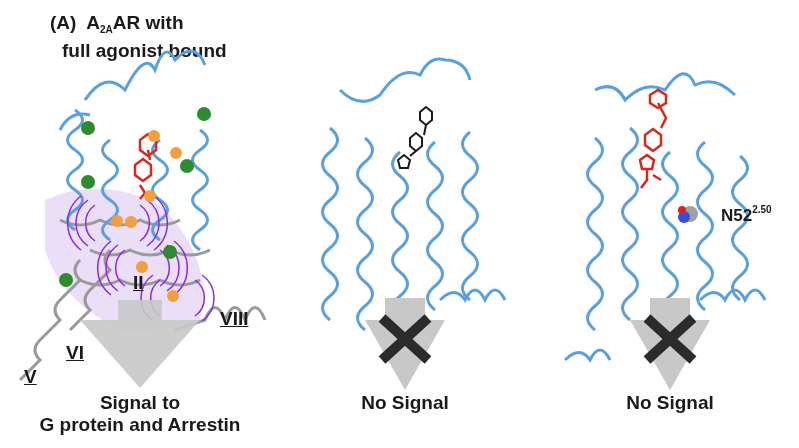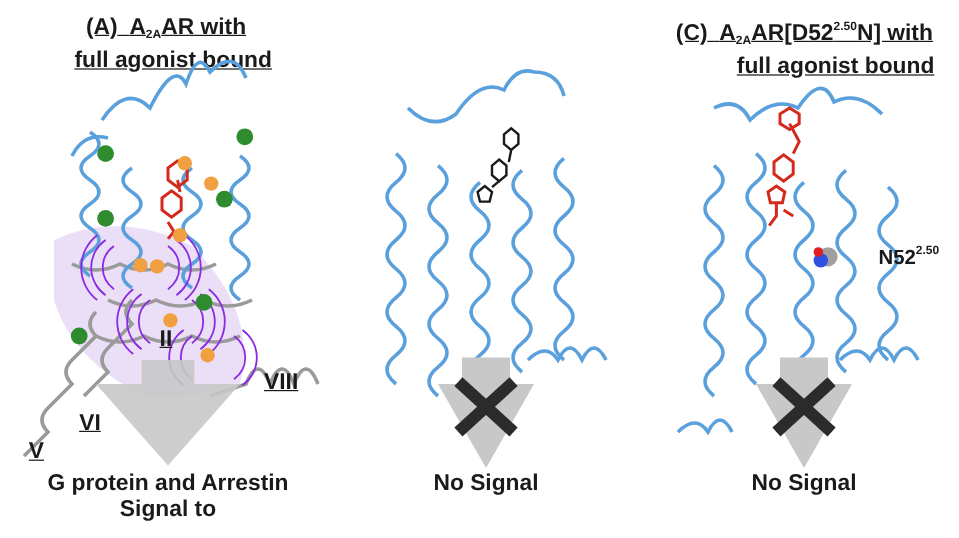--- a/index.html
+++ b/index.html
@@ -1,19 +1,19 @@
 <!DOCTYPE html>
 <html><head>
 <meta charset="utf-8">
 <style>
   html, body { margin: 0; padding: 0; background: #ffffff; }
   body { width: 799px; height: 448px; position: relative; overflow: hidden;
          font-family: "Liberation Sans", sans-serif; color: #1a1a1a; }
   .panel { position: absolute; top: 0; height: 448px; }
-  .title { position: absolute; font-weight: bold; font-size: 19px; line-height: 21px; text-align: center; white-space: nowrap; text-decoration: underline; }
+  .title { position: absolute; font-weight: bold; font-size: 19px; line-height: 21px; text-align: left; white-space: nowrap; }
   .title .line2 { display: block; }
   .title sub, .title sup { font-size: 10px; font-weight: bold; }
   .title sub { vertical-align: -4px; }
   .title sup { vertical-align: 8px; }
   .caption { position: absolute; font-weight: bold; font-size: 19px; line-height: 22px; text-align: center; white-space: nowrap; }
   .helix-label { position: absolute; font-weight: bold; font-size: 19px; text-decoration: underline; }
   .res-label { position: absolute; font-weight: bold; font-size: 17px; }
   .res-label sup { font-size: 10px; vertical-align: 8px; }
   svg { position: absolute; left: 0; top: 0; }
 </style>
@@ -94,22 +94,22 @@
 
     <path d="M118 300 L162 300 L162 320 L200 320 L140 388 L80 320 L118 320 Z" fill="#c8c8c8" opacity="0.9"></path>
   </svg>
 
   <div class="helix-label" style="left:24px;top:366px;">V</div>
   <div class="helix-label" style="left:66px;top:342px;text-align:right;">VI</div>
   <div class="helix-label" style="left:133px;top:272px;">II</div>
   <div class="helix-label" style="left:220px;top:308px;">VIII</div>
 
   <div class="caption" style="left:30px;width:220px;top:392px;">
+    <div>Signal to</div>
     <div>G protein and Arrestin</div>
-    <div>Signal to</div>
   </div>
 </div>
 
 <div class="panel" style="left:270px;width:265px;">
   <svg width="265" height="448" viewBox="0 0 265 448">
     <g fill="none" stroke="#5aa0dc" stroke-width="3">
       <path d="M60 320 q-15 -12 0 -24 q15 -12 0 -24 q-15 -12 0 -24 q15 -12 0 -24 q-15 -12 0 -24 q15 -12 0 -24 q-15 -12 0 -24 q15 -12 0 -24"></path>
       <path d="M95 330 q-15 -12 0 -24 q15 -12 0 -24 q-15 -12 0 -24 q15 -12 0 -24 q-15 -12 0 -24 q15 -12 0 -24 q-15 -12 0 -24 q15 -12 0 -24"></path>
       <path d="M130 320 q-15 -12 0 -24 q15 -12 0 -24 q-15 -12 0 -24 q15 -12 0 -24 q-15 -12 0 -24 q15 -12 0 -24 q-15 -12 0 -24"></path>
       <path d="M165 310 q-15 -12 0 -24 q15 -12 0 -24 q-15 -12 0 -24 q15 -12 0 -24 q-15 -12 0 -24 q15 -12 0 -24 q-15 -12 0 -24"></path>
@@ -126,25 +126,20 @@
     <path d="M115 298 L155 298 L155 320 L175 320 L135 390 L95 320 L115 320 Z" fill="#c8c8c8"></path>
     <g stroke="#2b2b2b" stroke-width="10" stroke-linecap="butt">
       <line x1="112" y1="318" x2="158" y2="360"></line>
       <line x1="158" y1="318" x2="112" y2="360"></line>
     </g>
   </svg>
   <div class="caption" style="left:60px;width:150px;top:392px;">No Signal</div>
 </div>
 
 <div class="panel" style="left:535px;width:264px;">
-  <div class="title" style="left:27px;top:12px;">
-    <span>(C)</span>&nbsp;
-    <span>A</span><sub>2A</sub><span>AR[D52</span><sup>2.50</sup><span>N] with</span>
-    <span class="line2" style="padding-left:52px;">full agonist bound</span>
-  </div>
   <svg width="264" height="448" viewBox="0 0 264 448">
     <g fill="none" stroke="#5aa0dc" stroke-width="3">
       <path d="M60 330 q-15 -12 0 -24 q15 -12 0 -24 q-15 -12 0 -24 q15 -12 0 -24 q-15 -12 0 -24 q15 -12 0 -24 q-15 -12 0 -24 q15 -12 0 -24"></path>
       <path d="M95 320 q-15 -12 0 -24 q15 -12 0 -24 q-15 -12 0 -24 q15 -12 0 -24 q-15 -12 0 -24 q15 -12 0 -24 q-15 -12 0 -24 q15 -12 0 -24"></path>
       <path d="M135 320 q-15 -12 0 -24 q15 -12 0 -24 q-15 -12 0 -24 q15 -12 0 -24 q-15 -12 0 -24 q15 -12 0 -24 q-15 -12 0 -24"></path>
       <path d="M170 310 q-15 -12 0 -24 q15 -12 0 -24 q-15 -12 0 -24 q15 -12 0 -24 q-15 -12 0 -24 q15 -12 0 -24 q-15 -12 0 -24"></path>
       <path d="M205 300 q-15 -12 0 -24 q15 -12 0 -24 q-15 -12 0 -24 q15 -12 0 -24 q-15 -12 0 -24 q15 -12 0 -24"></path>
       <path d="M60 90 q20 -10 30 10 q20 -20 40 -10 q20 -30 30 -5 q20 -10 40 10"></path>
       <path d="M30 360 q15 -15 25 0 q10 -20 20 0 M165 300 q15 -15 25 0 q10 -20 20 0 q10 -20 20 0"></path>
     </g>
@@ -158,17 +153,17 @@
       <circle cx="155" cy="214" r="8" fill="#a0a0a0"></circle>
       <circle cx="149" cy="217" r="6" fill="#3050e0"></circle>
       <circle cx="147" cy="210" r="4" fill="#e02020"></circle>
     </g>
     <path d="M115 298 L155 298 L155 320 L175 320 L135 390 L95 320 L115 320 Z" fill="#c8c8c8"></path>
     <g stroke="#2b2b2b" stroke-width="10" stroke-linecap="butt">
       <line x1="112" y1="318" x2="158" y2="360"></line>
       <line x1="158" y1="318" x2="112" y2="360"></line>
     </g>
   </svg>
-  <div class="res-label" style="left:197px;top:204px;text-align:right;">
+  <div class="res-label" style="left:186px;top:204px;text-align:right;">
     <span>N52</span><sup>2.50</sup>
   </div>
   <div class="caption" style="left:60px;width:150px;top:392px;">No Signal</div>
 </div>
 
 </body></html>

